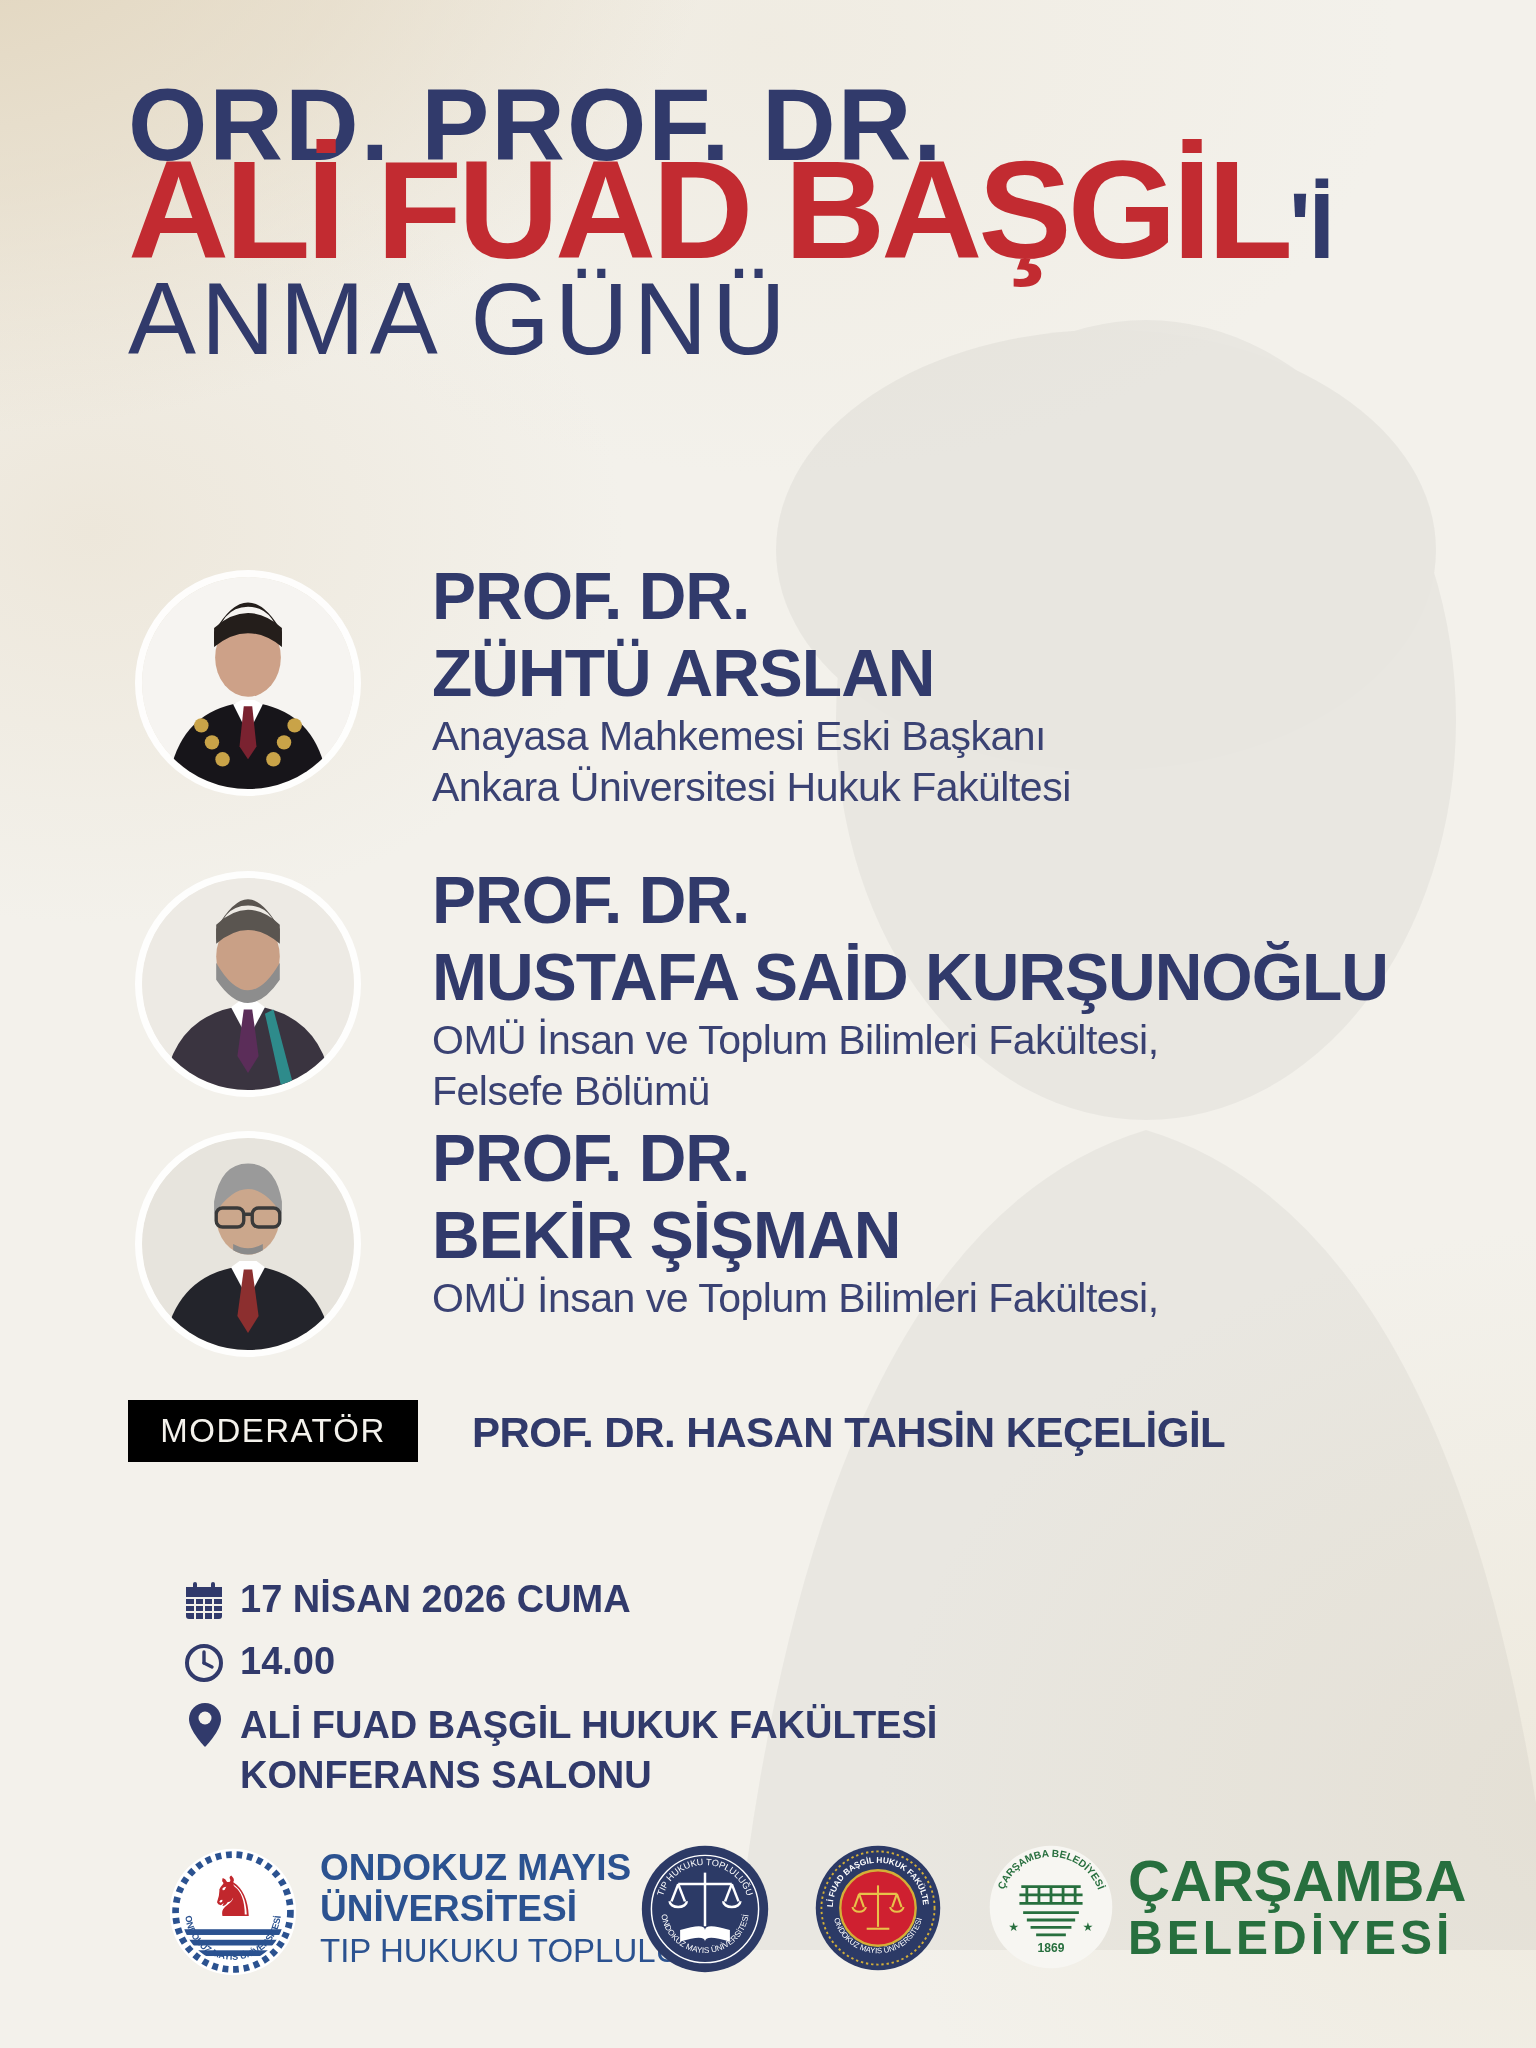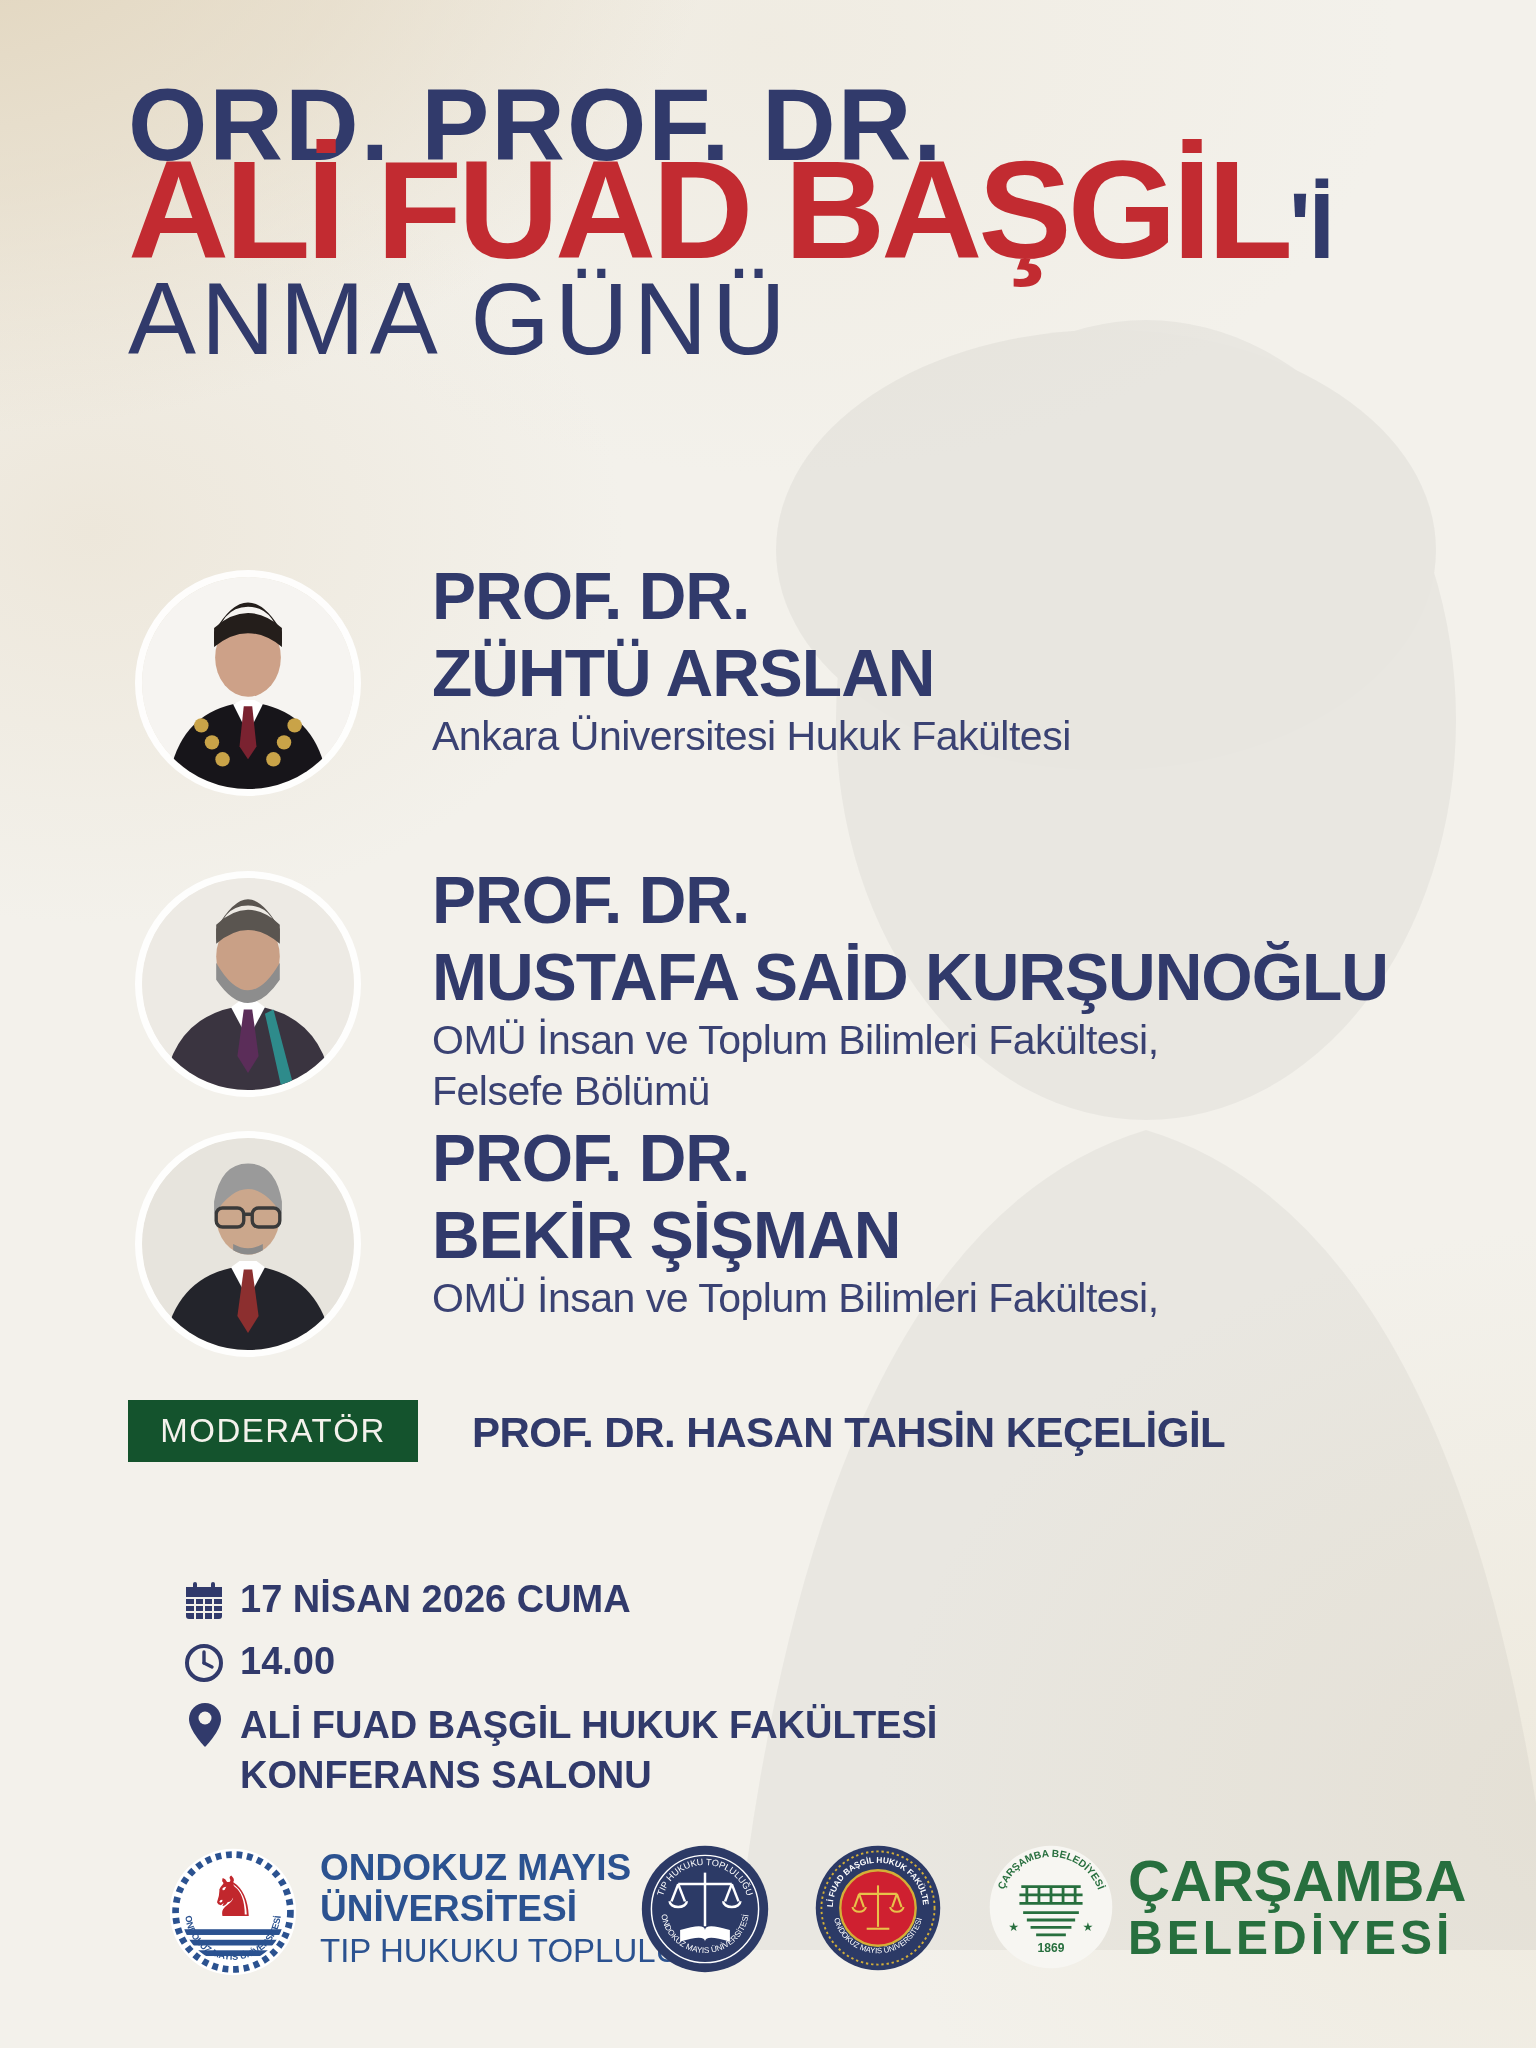--- a/index.html
+++ b/index.html
@@ -20,21 +20,21 @@
   .t-light{font-size:102px;letter-spacing:2px;line-height:1;color:#313a6b;}
   .t-name{font-size:140px;font-weight:700;letter-spacing:-4px;line-height:1;color:#c22b31;white-space:nowrap;}
   .t-suffix{font-size:92px;font-weight:700;color:#313a6b;letter-spacing:-2px;}
   
   .photo{width:212px;height:212px;border-radius:50%;overflow:hidden;box-shadow:0 0 0 7px rgba(255,255,255,0.9);}
   .photo svg{display:block;}
   .sp-block{width:880px;}
   .sp-title,.sp-name{font-size:66px;font-weight:700;letter-spacing:-1px;line-height:1.16;color:#313a6b;white-space:nowrap;}
   .sp-desc{font-size:41px;font-weight:400;letter-spacing:-0.5px;line-height:1.24;color:#3a4273;white-space:nowrap;}
   
-  .mod-box{left:128px;top:1400px;width:290px;height:62px;background:#14532d;display:flex;align-items:center;justify-content:center;}
+  .mod-box{left:128px;top:1400px;width:290px;height:62px;background:#000000;display:flex;align-items:center;justify-content:center;}
   .mod-label{color:#f4f2ec;font-size:33px;letter-spacing:1.5px;}
   .mod-name{left:472px;top:1409px;font-size:42px;font-weight:700;letter-spacing:-0.5px;color:#313a6b;white-space:nowrap;}
   
   .ev-text{font-size:38px;font-weight:700;letter-spacing:0px;color:#313a6b;white-space:nowrap;}
   .ev-venue{line-height:1.32;}
   
   .ft-blue-bold{font-size:37px;font-weight:700;color:#2b5290;line-height:1.12;white-space:nowrap;}
   .ft-blue{font-size:33px;font-weight:400;color:#2b5290;line-height:1.3;white-space:nowrap;}
   .wm-line1{font-size:58px;font-weight:700;color:#276f3e;letter-spacing:0px;line-height:1;white-space:nowrap;}
   .wm-line2{font-size:48px;font-weight:700;color:#276f3e;letter-spacing:4px;line-height:1.15;white-space:nowrap;}
@@ -72,20 +72,21 @@
         <circle cx="38" cy="86" r="3.4"></circle>
       <circle cx="72" cy="70" r="3.4"></circle>
         <circle cx="67" cy="78" r="3.4"></circle>
         <circle cx="62" cy="86" r="3.4"></circle>
     </g>
   </svg>
 </div>
 <div class="abs sp-block" style="left:432px;top:558px;">
   <div class="sp-title">PROF. DR.</div>
   <div class="sp-name">ZÜHTÜ ARSLAN</div>
+  <div class="sp-desc">Anayasa Mahkemesi Eski Başkanı</div>
   <div class="sp-desc">Ankara Üniversitesi Hukuk Fakültesi</div>
 </div>
 
 <div class="abs photo" style="left:142px;top:878px;">
   <svg width="212" height="212" viewBox="0 0 100 100">
     <circle cx="50" cy="50" r="50" fill="#edeae4"></circle>
     <path d="M10,100 Q15,63 50,60 Q85,63 90,100 Z" fill="#3a3440"></path>
     <path d="M42,61 L50,76 L58,61 L54,58 L46,58 Z" fill="#ffffff"></path>
     <path d="M48,62 L52,62 L55,84 L50,92 L45,84 Z" fill="#5b2d59"></path>
     <path d="M58,64 L66,100 L72,100 L62,62 Z" fill="#2e8b8b"></path>

